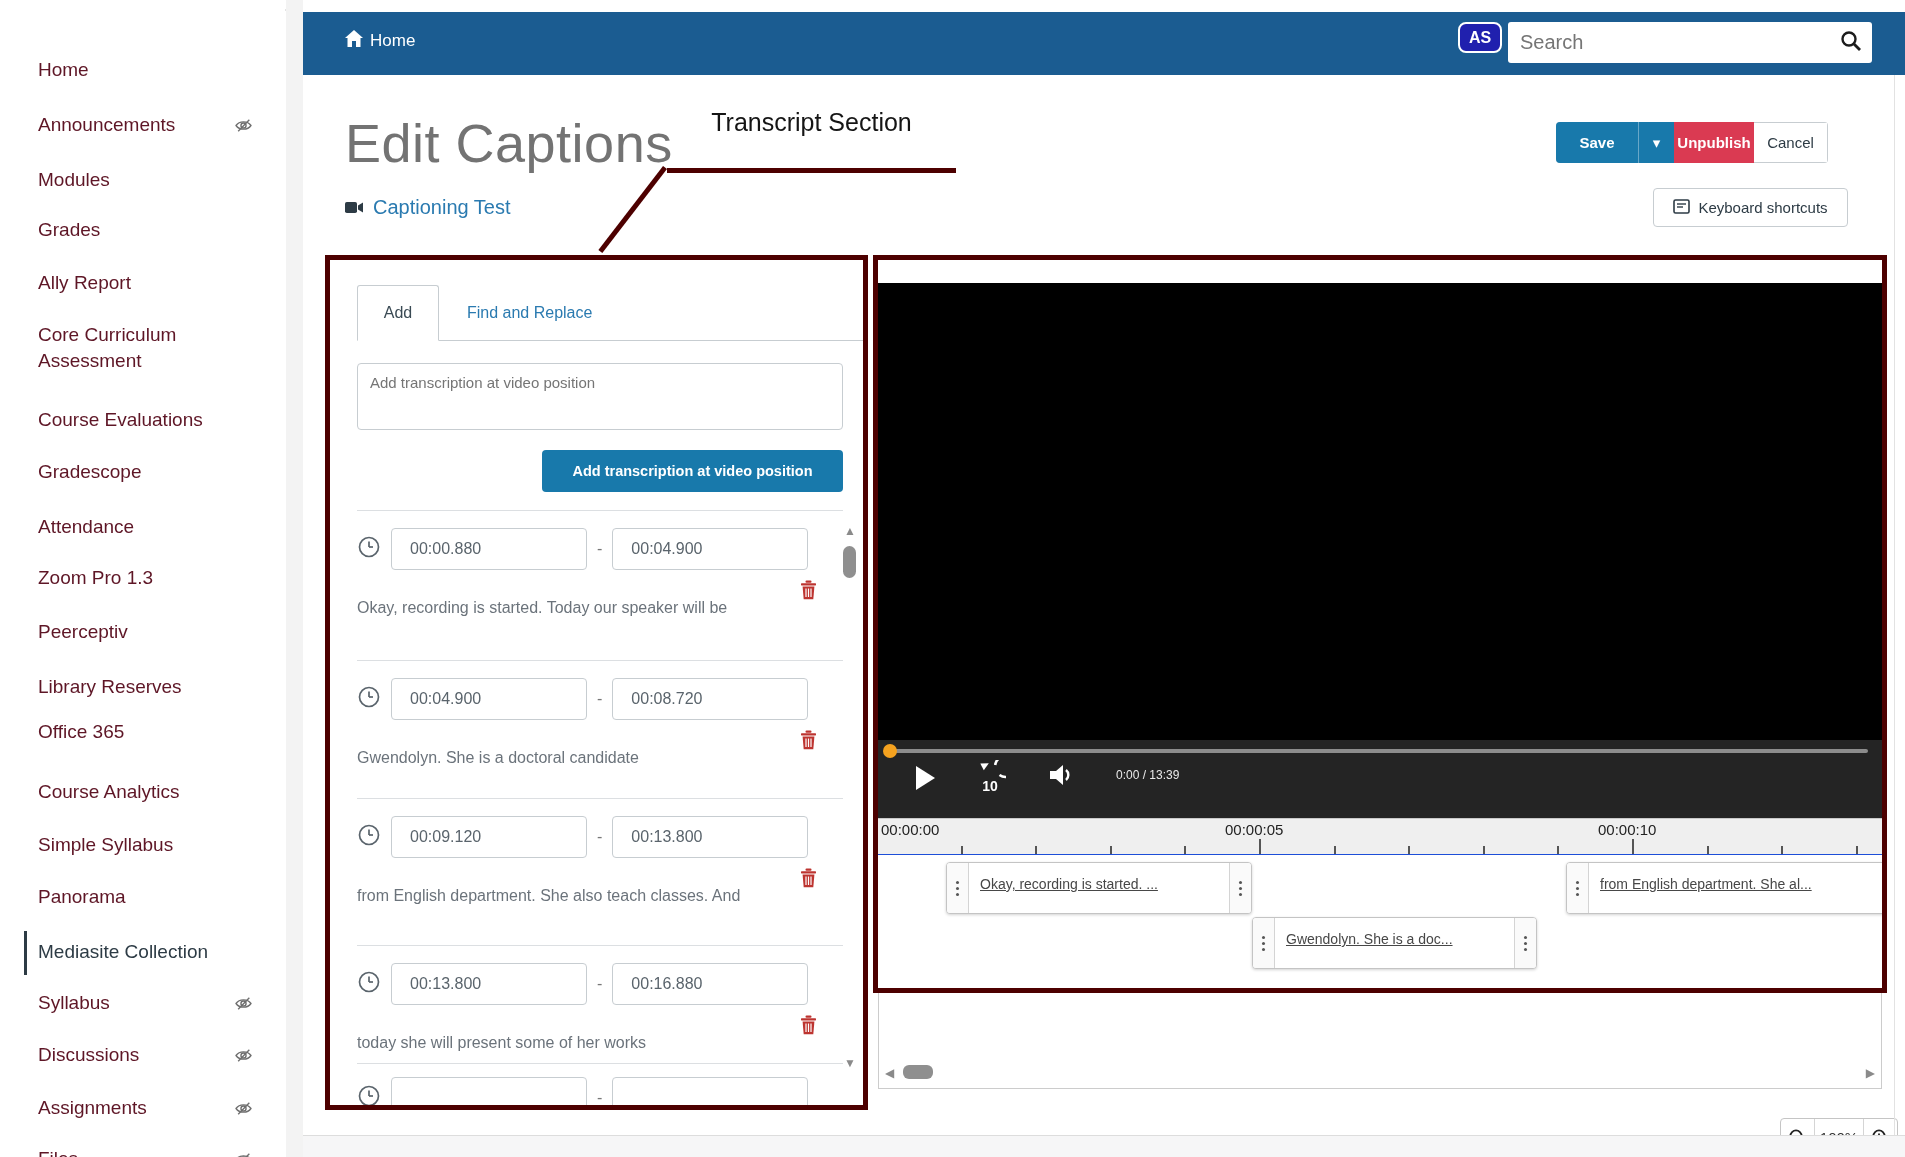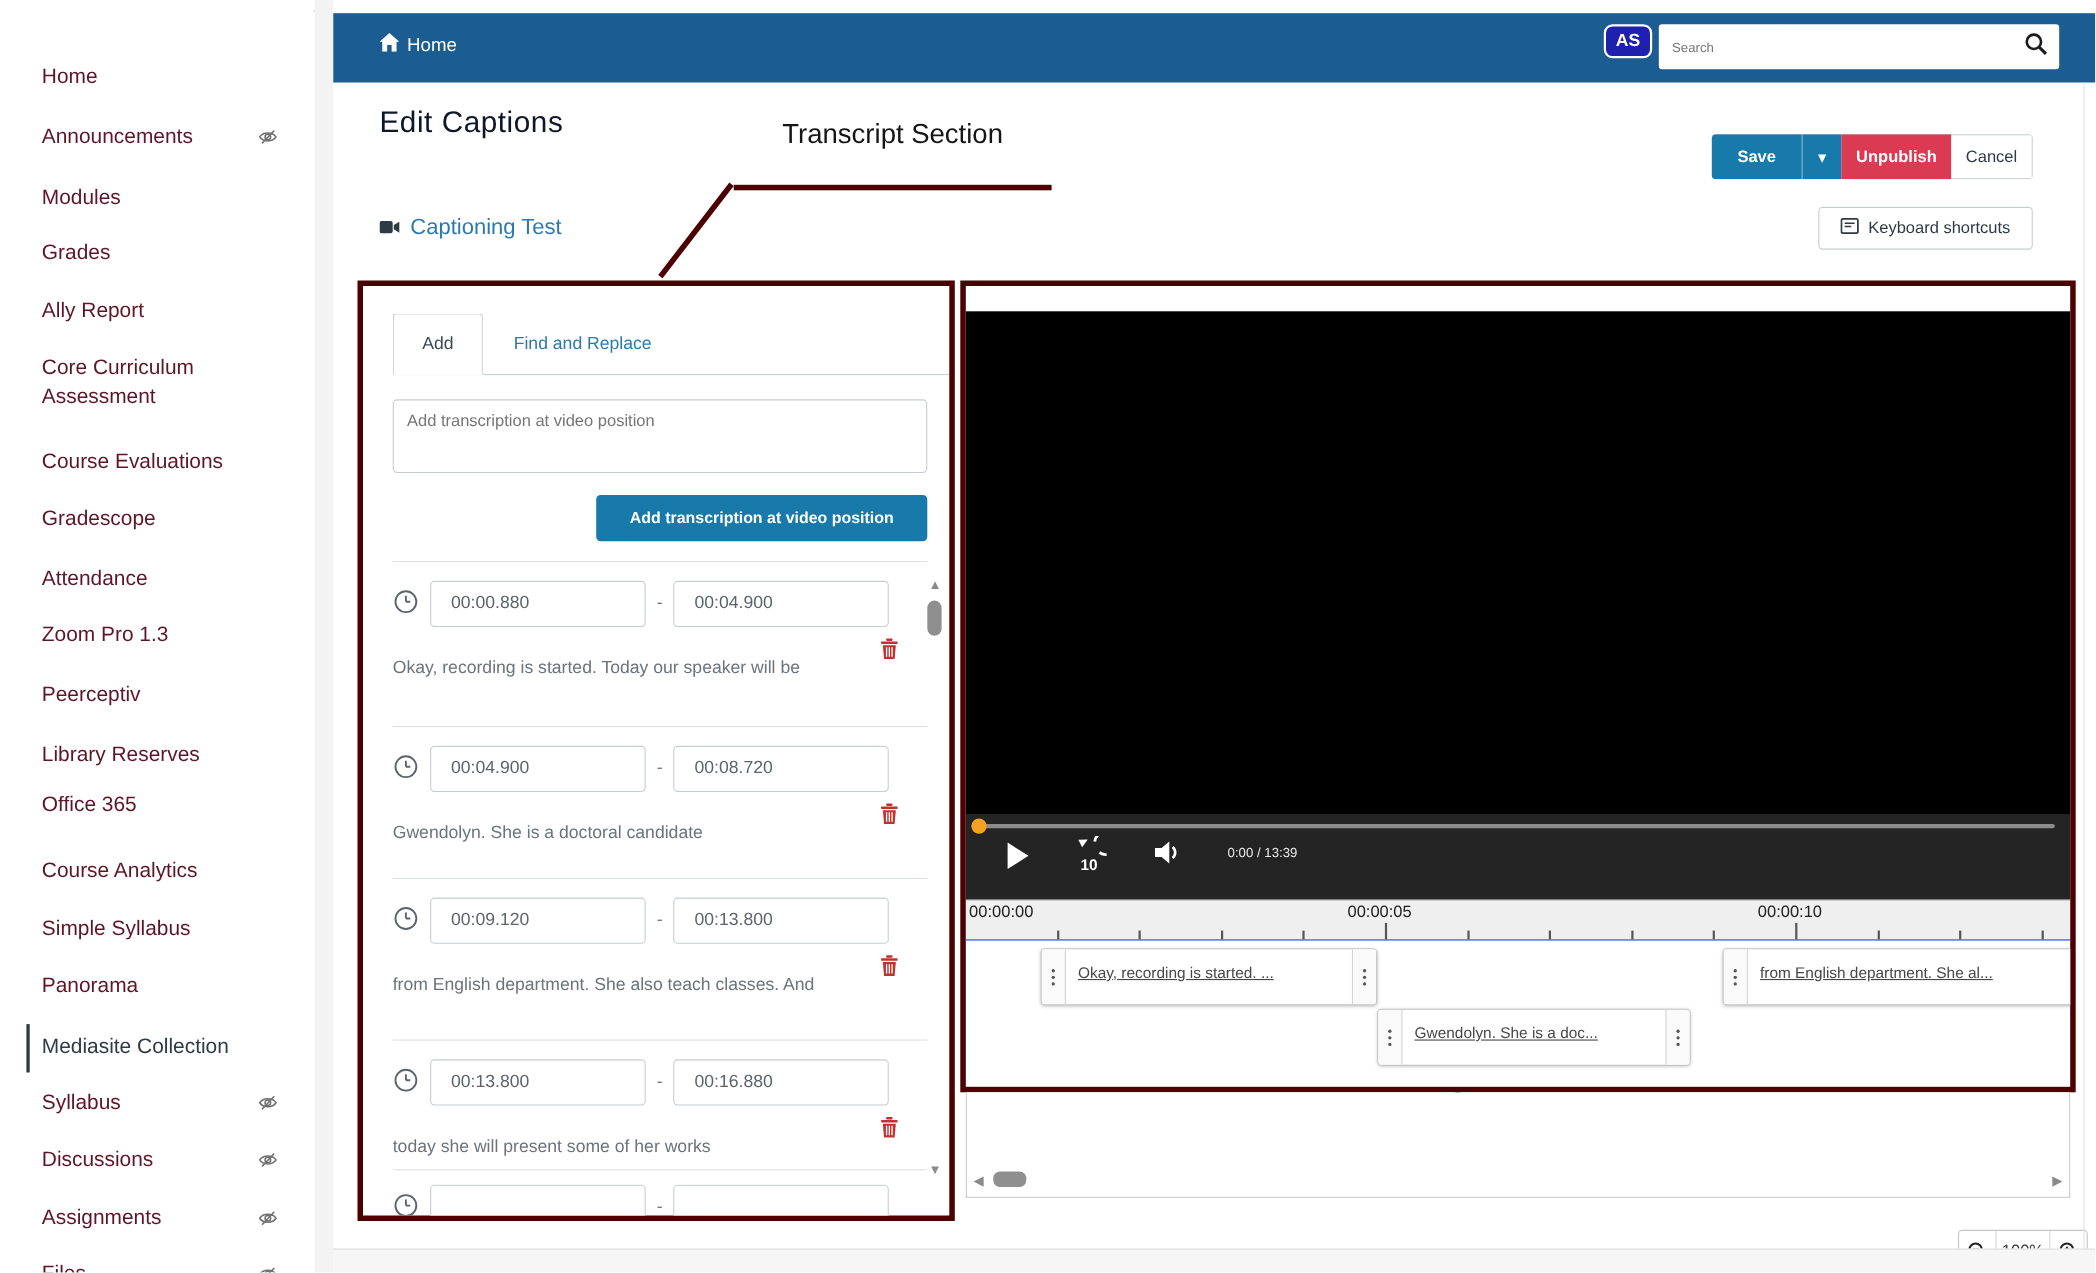--- a/index.html
+++ b/index.html
@@ -13,31 +13,31 @@
   .nav-item{position:absolute;left:38px;width:235px;font-size:19px;line-height:26px;color:#5e1626;cursor:pointer;}
   .nav-item .eye{position:absolute;left:197px;top:3px;}
   .nav-item.active{color:#2d3b45;}
   .active-bar{position:absolute;left:-14px;top:-8px;width:3px;height:44px;background:#2d3b45;}
 
   
   .topbar{position:absolute;left:303px;top:12px;width:1602px;height:63px;background:#1b5c91;}
   .crumb{position:absolute;left:42px;top:18px;display:flex;align-items:center;gap:7px;color:#fff;font-size:17px;cursor:pointer;}
   .avatar{position:absolute;left:1155px;top:10px;width:44px;height:31px;background:#2020ae;border:2px solid #fff;border-radius:8px;box-sizing:border-box;color:#fff;font-weight:bold;font-size:16px;display:flex;align-items:center;justify-content:center;cursor:pointer;}
   .searchbox{position:absolute;left:1205px;top:10px;width:364px;height:41px;background:#fff;border-radius:3px;display:flex;align-items:center;}
-  .searchbox input{flex:1;border:none;outline:none;font-size:12px;color:#444;padding:0 12px;background:transparent;font-family:inherit;}
+  .searchbox input{flex:1;border:none;outline:none;font-size:20px;color:#444;padding:0 12px;background:transparent;font-family:inherit;}
   .searchbox .mag{margin-right:10px;}
 
   
-  .h1{position:absolute;left:345px;top:96px;font-size:27px;color:#0f172a;letter-spacing:.5px;}
+  .h1{position:absolute;left:345px;top:112px;font-size:54px;color:#737373;letter-spacing:.5px;}
   .medialink{position:absolute;left:345px;top:196px;display:flex;align-items:center;gap:9px;font-size:20px;color:#2a7ab0;cursor:pointer;}
   .btn-group{position:absolute;left:1556px;top:122px;height:41px;display:flex;border-radius:4px;overflow:hidden;box-shadow:0 0 0 1px #c7cdd1 inset;}
   .btn{display:flex;align-items:center;justify-content:center;font-size:15px;cursor:pointer;box-sizing:border-box;}
   .btn-save{width:82px;background:#1879ab;color:#fff;font-weight:bold;}
   .btn-caret{width:36px;background:#1879ab;color:#fff;border-left:1px solid #joined; border-left:1px solid rgba(255,255,255,.35);}
-  .btn-unpub{width:100px;background:#da3a52;color:#fff;font-weight:bold;}
+  .btn-unpub{width:80px;background:#da3a52;color:#fff;font-weight:bold;}
   .btn-cancel{width:74px;background:#fff;color:#2d3b45;border:1px solid #c7cdd1;border-left:none;}
   .btn-kbd{position:absolute;left:1653px;top:188px;width:195px;height:39px;background:#fff;border:1px solid #c7cdd1;border-radius:4px;display:flex;align-items:center;justify-content:center;gap:8px;font-size:15px;color:#2d3b45;cursor:pointer;box-sizing:border-box;}
 
   
   .callout-label{position:absolute;font-size:25px;color:#151515;text-align:center;}
   .callout-line{position:absolute;background:#4d0000;}
   .diag{position:absolute;height:5px;background:#4d0000;transform-origin:left top;}
 
   
   .tbox{position:absolute;left:325px;top:255px;width:543px;height:855px;border:5px solid #4d0000;background:#fff;box-sizing:border-box;overflow:hidden;}

